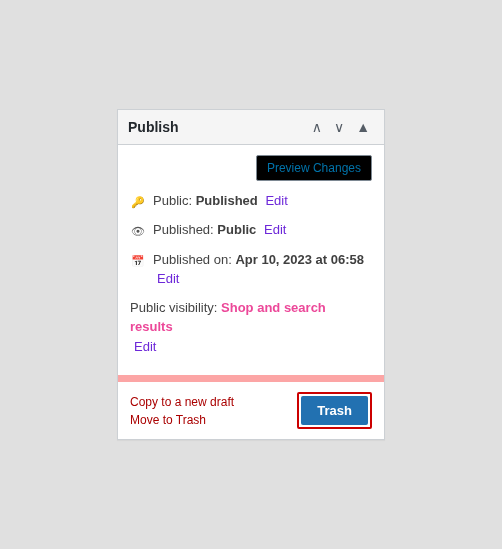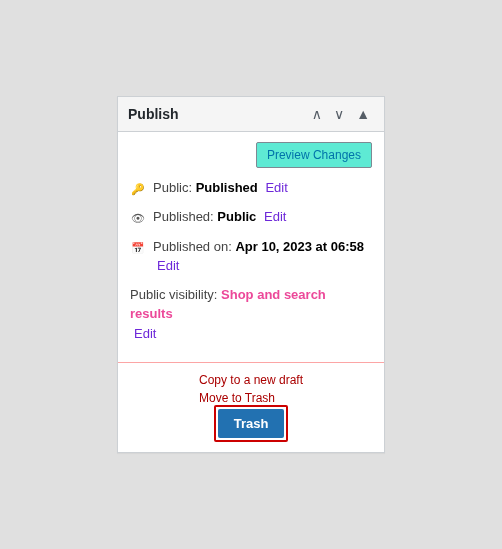--- a/index.html
+++ b/index.html
@@ -58,21 +58,21 @@
     }
 
     .preview-btn-row {
       display: flex;
       justify-content: flex-end;
       margin-bottom: 10px;
     }
 
     .preview-btn {
       border: 1px solid #7e8993;
-      background: #5eead4;
+      background: #000000;
       color: #0073aa;
       padding: 5px 10px;
       font-size: 12px;
       cursor: pointer;
       border-radius: 2px;
     }
 
     .meta-row {
       display: flex;
       align-items: flex-start;
@@ -89,21 +89,21 @@
       width: 16px;
       text-align: center;
     }
 
     .meta-text {
       color: #444;
     }
 
     .meta-text strong {
       font-weight: 600;
-      color: #000000;
+      color: #404040;
     }
 
     .edit-link {
       color: #6d28d9;
       text-decoration: none;
       margin-left: 4px;
     }
 
     .catalog-row {
       margin-bottom: 9px;
@@ -111,26 +111,25 @@
       line-height: 1.5;
       color: #444;
     }
 
     .catalog-row strong {
       font-weight: 700;
       color: #ec4899;
     }
 
     .publish-footer {
-      border-top: 1px solid #fca5a5;
+      border-top: 7px solid #fca5a5;
       padding: 10px 12px;
       display: flex;
       align-items: center;
       justify-content: space-between;
-      flex-direction: column;
     }
 
     .footer-links {
       display: flex;
       flex-direction: column;
       gap: 4px;
     }
 
     .footer-link {
       color: #a00;

